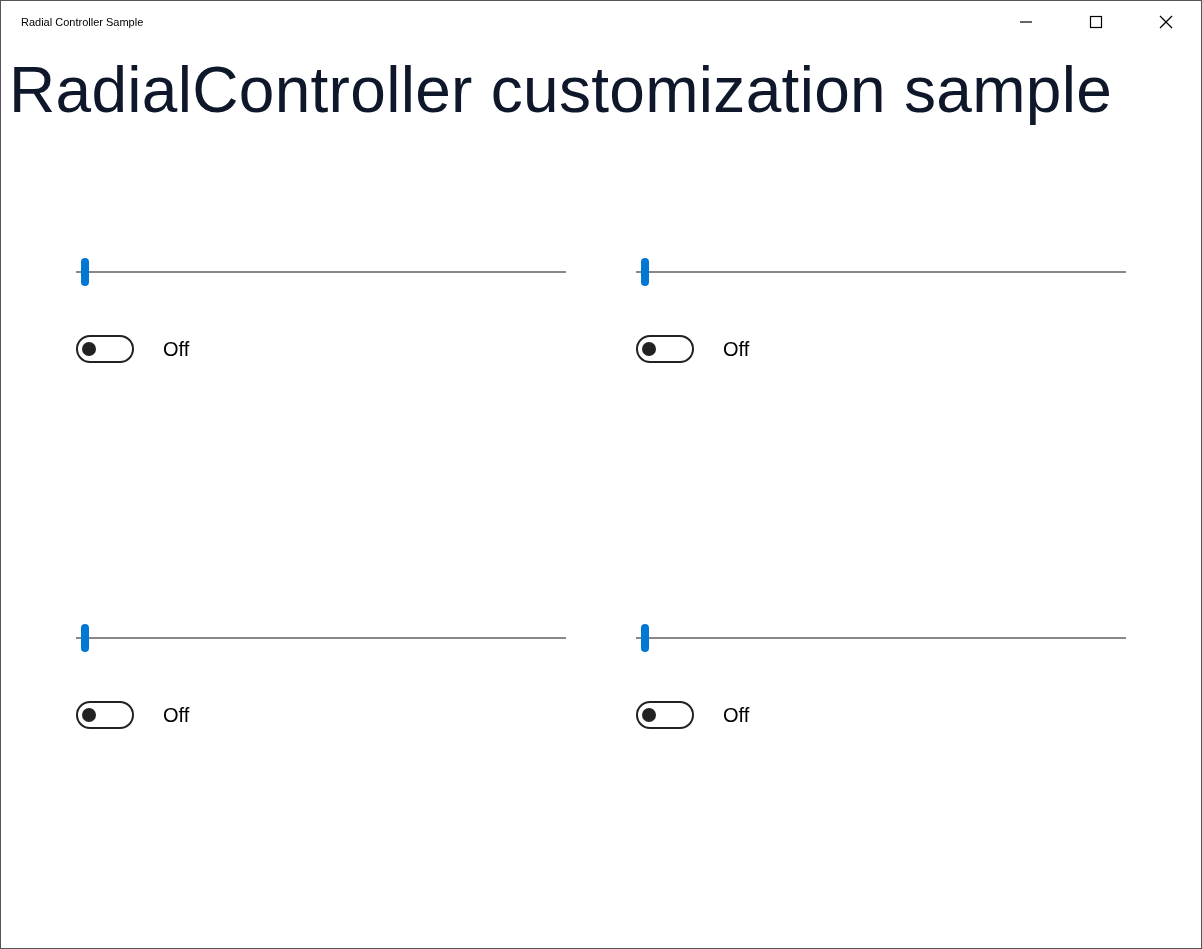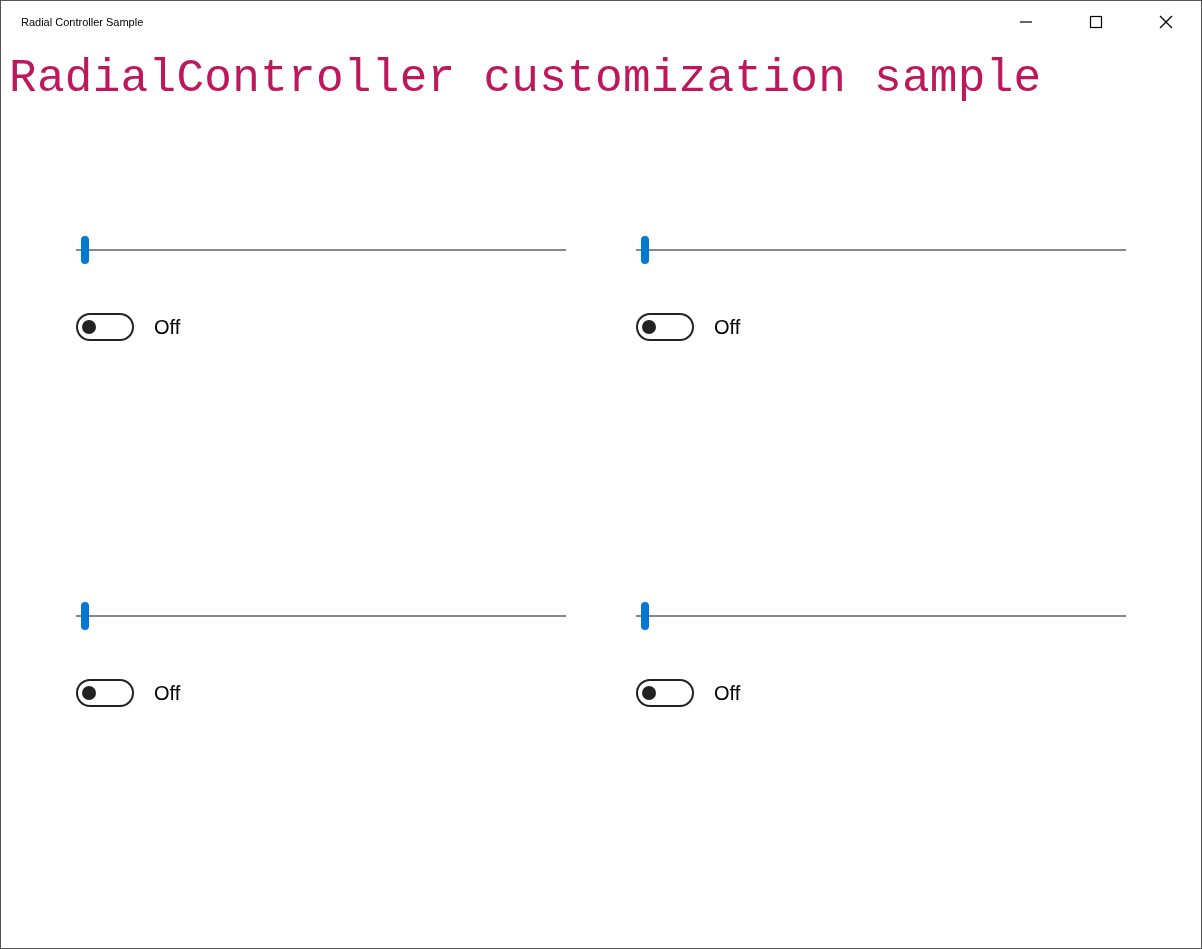--- a/index.html
+++ b/index.html
@@ -48,24 +48,24 @@
       color: #000;
     }
     
     .window-btn svg {
       stroke: #000;
       stroke-width: 1.2;
       fill: none;
     }
     
     .page-title {
-      font-size: 46px;
+      font-size: 64px;
       font-weight: 300;
-      font-family: Liberation Mono, monospace;
-      color: #be185d;
+      font-family: Liberation Sans, sans-serif;
+      color: #0f172a;
       padding: 10px 8px 0 8px;
       letter-spacing: 0.3px;
     }
     
     .grid {
       display: grid;
       grid-template-columns: 1fr 1fr;
       grid-template-rows: 1fr 1fr;
       padding: 130px 75px 60px 75px;
       gap: 260px 70px;
@@ -122,20 +122,21 @@
       width: 14px;
       height: 14px;
       background: #222;
       border-radius: 50%;
     }
     
     .toggle-label {
       font-size: 20px;
       color: #000;
       font-weight: 400;
+      margin-left: 9px;
     }
   </style>
 </head>
 <body>
 
 <div class="titlebar">
   <div class="titlebar-title">Radial Controller Sample</div>
   <div class="window-controls">
     <div class="window-btn">
       <svg width="14" height="14" viewBox="0 0 14 14">

